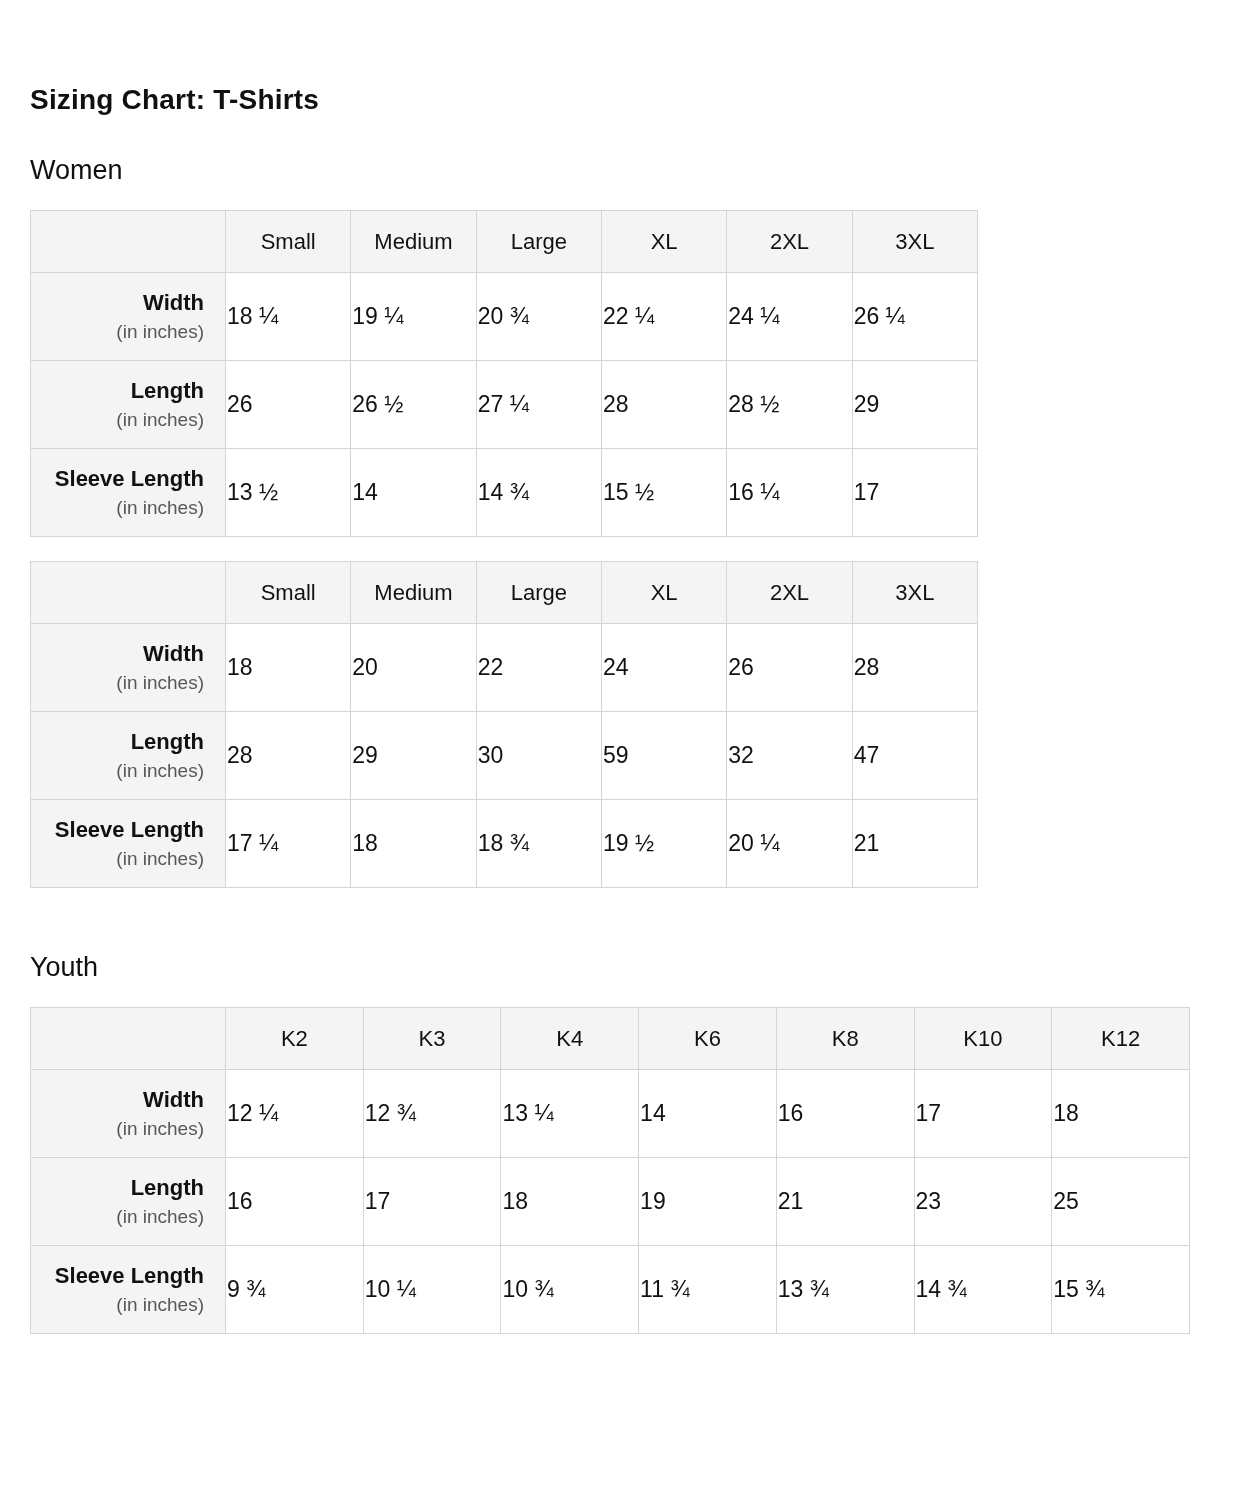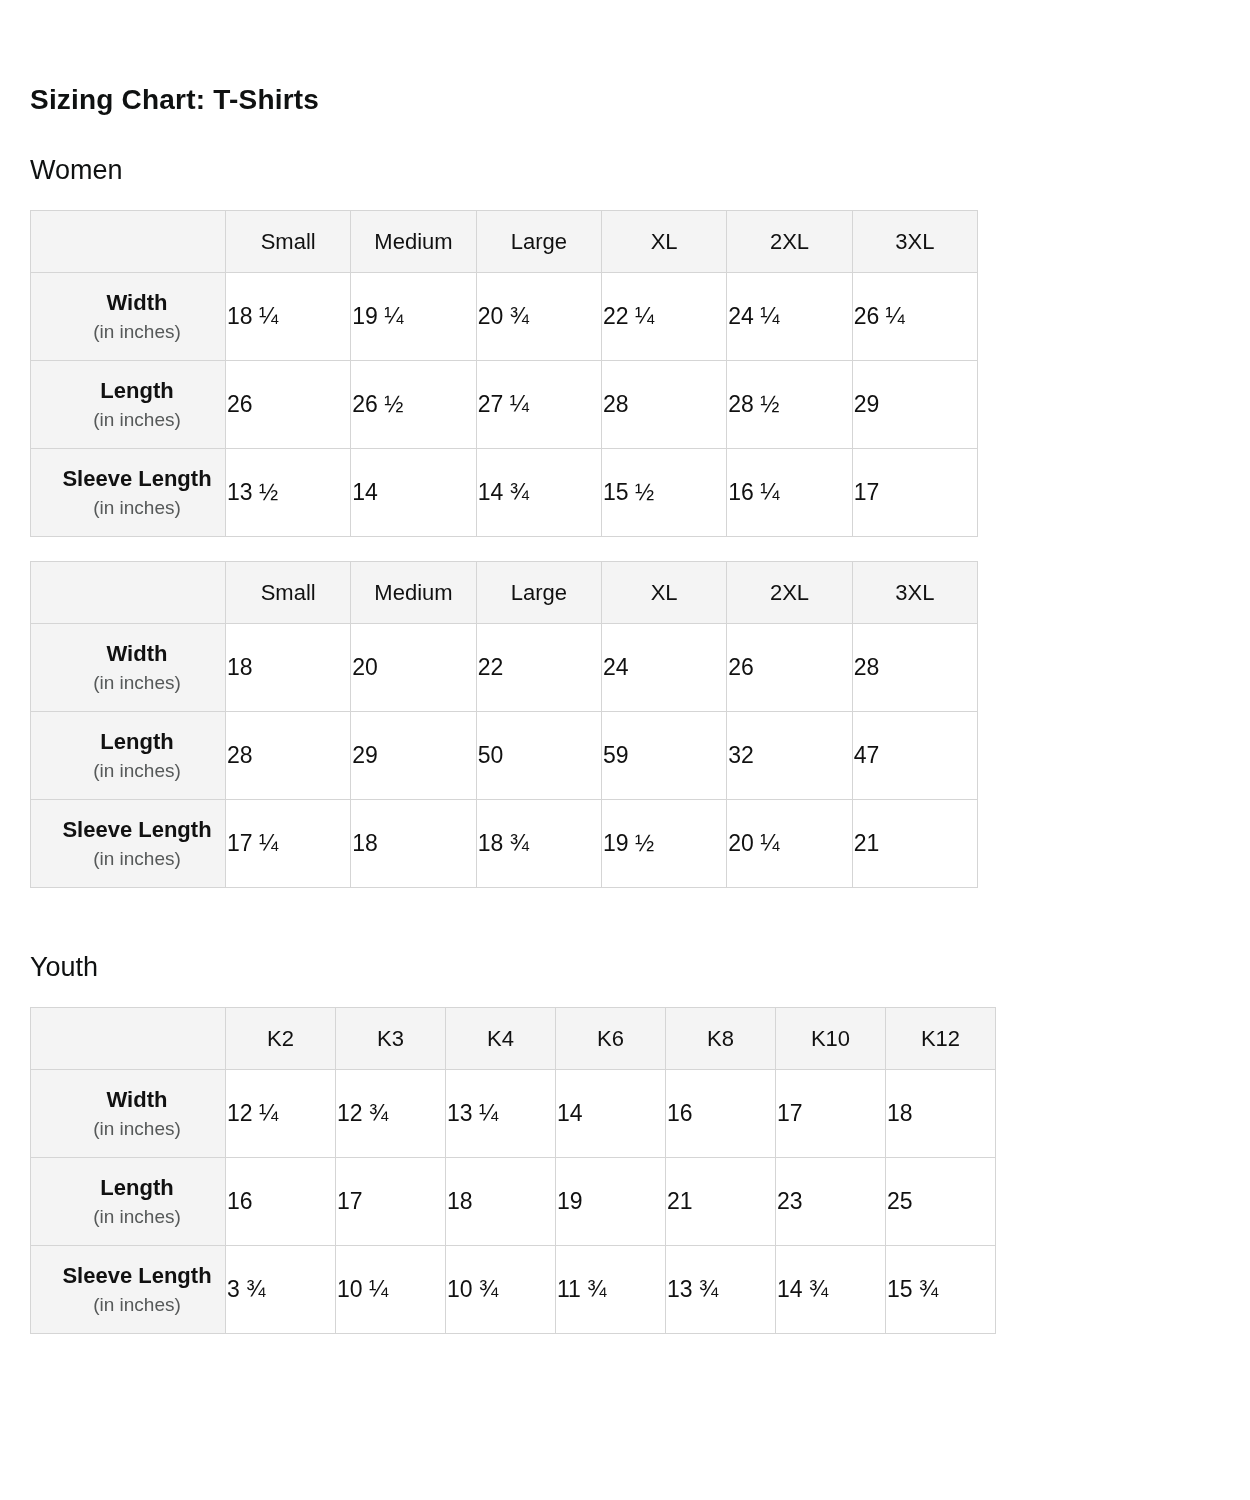--- a/index.html
+++ b/index.html
@@ -34,43 +34,43 @@
   .section-heading.first {
     margin-top: 39px;
   }
   table.size-table {
     border-collapse: collapse;
     table-layout: fixed;
     margin-top: 24px;
     border: 1px solid #d5d5d5;
   }
   table.size-table.cols-6 { width: 948px; }
-  table.size-table.cols-7 { width: 966px; }
+  table.size-table.cols-7 { width: 1160px; }
   table.size-table th,
   table.size-table td {
     border: 1px solid #d5d5d5;
     vertical-align: middle;
     box-sizing: border-box;
   }
   th.corner, th.row-label {
     width: 195px;
     background: #f4f4f4;
   }
   thead th {
     height: 62px;
     background: #f4f4f4;
     font-weight: 400;
     font-size: 22px;
     text-align: center;
     color: #111;
   }
   th.corner { background: #f4f4f4; }
   tbody th.row-label {
-    text-align: center;
-    padding: 10px 0 10px 18px;
+    text-align: right;
+    padding: 10px 21px 10px 18px;
     font-weight: 400;
   }
   tbody tr { height: 88px; }
   .label-main {
     font-size: 22px;
     font-weight: 700;
     color: #111;
     line-height: 30px;
   }
   .label-sub {
@@ -171,21 +171,21 @@
           <td class="value">26</td>
           <td class="value">28</td>
         </tr>
         <tr>
           <th class="row-label">
             <div class="label-main">Length</div>
             <div class="label-sub">(in inches)</div>
           </th>
           <td class="value">28</td>
           <td class="value">29</td>
-          <td class="value">50</td>
+          <td class="value">30</td>
           <td class="value">59</td>
           <td class="value">32</td>
           <td class="value">47</td>
         </tr>
         <tr>
           <th class="row-label">
             <div class="label-main">Sleeve Length</div>
             <div class="label-sub">(in inches)</div>
           </th>
           <td class="value">17 ¼</td>
@@ -237,21 +237,21 @@
           <td class="value">19</td>
           <td class="value">21</td>
           <td class="value">23</td>
           <td class="value">25</td>
         </tr>
         <tr>
           <th class="row-label">
             <div class="label-main">Sleeve Length</div>
             <div class="label-sub">(in inches)</div>
           </th>
-          <td class="value">3 ¾</td>
+          <td class="value">9 ¾</td>
           <td class="value">10 ¼</td>
           <td class="value">10 ¾</td>
           <td class="value">11 ¾</td>
           <td class="value">13 ¾</td>
           <td class="value">14 ¾</td>
           <td class="value">15 ¾</td>
         </tr>
       </tbody>
     </table>
 

